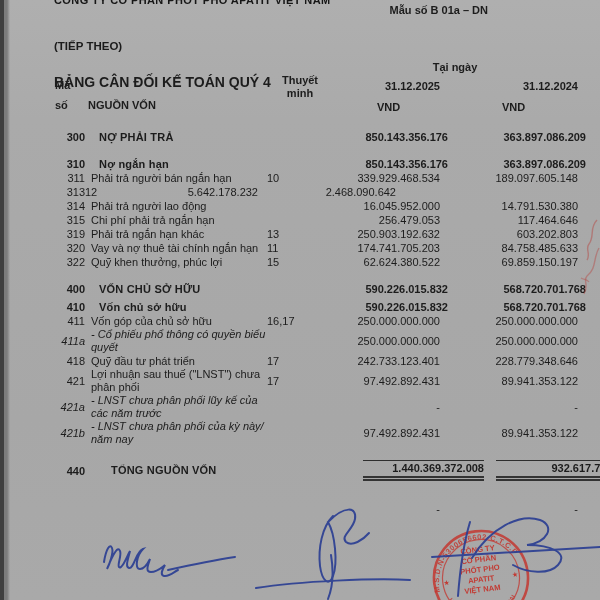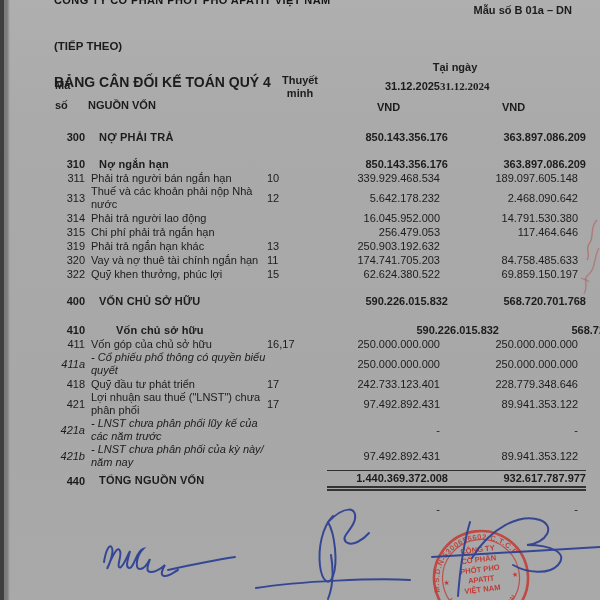--- a/index.html
+++ b/index.html
@@ -5,48 +5,48 @@
   html,body{margin:0;padding:0;}
   body{width:600px;height:600px;overflow:hidden;background:#9e9e9e;
        font-family:"Liberation Sans",sans-serif;}
   .sheet{position:relative;width:600px;height:600px;overflow:hidden;
          background:linear-gradient(180deg,#afafaf 0%,#aaaaaa 20%,#a7a7a7 70%,#a9a9a9 100%);
          color:#1c1c1c;}
   .scan-edge{position:absolute;left:0;top:0;width:10px;height:600px;
          background:linear-gradient(90deg,#3f3f3f 0 4px,#7c7c7c 4px 7px,rgba(160,160,160,0) 10px);}
   .abs{position:absolute;white-space:nowrap;}
   .company{left:54px;top:-6px;font-size:11px;font-weight:bold;letter-spacing:.4px;color:#161616;}
-  .formno{left:0;top:4px;width:572px;text-align:right;font-size:11px;font-weight:bold;}
+  .formno{left:0;top:4px;width:488px;text-align:right;font-size:11px;font-weight:bold;}
   .title{left:54px;top:26px;font-size:14px;font-weight:bold;margin-top:48px;}
   .subtitle{left:54px;top:40px;font-size:11.5px;font-weight:bold;}
   .tai-ngay{left:380px;top:61px;width:150px;text-align:center;font-size:11px;font-weight:bold;}
   .thuyet-minh{left:268px;top:74px;width:64px;text-align:center;font-size:11px;font-weight:bold;
                white-space:normal;line-height:13px;}
   .ma{left:55px;top:79px;font-size:11px;font-weight:bold;}
   .so{left:55px;top:99px;font-size:11px;font-weight:bold;}
   .nguonvon{left:88px;top:99px;font-size:11px;font-weight:bold;}
   .d2025{left:320px;top:80px;width:120px;text-align:right;font-size:11px;font-weight:bold;}
-  .d2024{left:440px;top:80px;width:138px;text-align:left;font-size:11px;font-weight:bold;font-family:Liberation Serif, serif;}
+  .d2024{left:440px;top:80px;width:138px;text-align:right;font-size:11px;font-weight:bold;}
   .vnd1{left:377px;top:101px;font-size:11px;font-weight:bold;}
   .vnd2{left:502px;top:101px;font-size:11px;font-weight:bold;}
 
   .tbl{position:absolute;left:55px;top:124px;width:523px;font-size:11px;line-height:14px;}
   .row{display:flex;align-items:center;}
   .c{display:block;}
   .code{width:30px;text-align:right;flex:none;}
   .label{width:176px;margin-left:6px;flex:none;white-space:normal;line-height:13px;}
   .note{width:52px;text-align:left;flex:none;}
   .v{text-align:right;flex:none;}
   .v1{width:121px;}
   .v2{width:138px;}
   .sec{font-weight:bold;}
   .sec .label{letter-spacing:.2px;padding-left:8px;}
   .ital .label,.ital .code{font-style:italic;}
-  .g6{margin-top:6px;} .g13{margin-top:13px;} .g15{margin-top:15px;gap:17px;}
-  .total{margin-top:1px;}
+  .g6{margin-top:6px;} .g13{margin-top:13px;} .g15{margin-top:4px;}
+  .total{margin-top:14px;gap:12px;}
   .total .v{border-top:1px solid #2e2e2e;border-bottom:5px double #333;padding-bottom:1px;}
   .dash-row{position:absolute;left:55px;top:503px;width:523px;display:flex;font-size:11px;}
   .dash-row .d1{width:385px;text-align:right;}
   .dash-row .d2{width:138px;text-align:right;}
   .ink{position:absolute;left:0;top:500px;}
   .seal-svg{position:absolute;left:425px;top:513px;}
   .squiggle{position:absolute;left:575px;top:218px;}
 </style>
 </head>
 <body>
@@ -86,21 +86,20 @@
       </div>
       <div class="row">
         <span class="c code">311</span>
         <span class="c label">Phải trả người bán ngắn hạn</span>
         <span class="c note">10</span>
         <span class="c v v1">339.929.468.534</span>
         <span class="c v v2">189.097.605.148</span>
       </div>
       <div class="row">
         <span class="c code">313</span>
-        <span class="c label">Thuế và các khoản phải nộp Nhà nước</span>
         <span class="c note">12</span>
         <span class="c v v1">5.642.178.232</span>
         <span class="c v v2">2.468.090.642</span>
       </div>
       <div class="row">
         <span class="c code">314</span>
         <span class="c label">Phải trả người lao động</span>
         <span class="c note"></span>
         <span class="c v v1">16.045.952.000</span>
         <span class="c v v2">14.791.530.380</span>
@@ -110,20 +109,21 @@
         <span class="c label">Chi phí phải trả ngắn hạn</span>
         <span class="c note"></span>
         <span class="c v v1">256.479.053</span>
         <span class="c v v2">117.464.646</span>
       </div>
       <div class="row">
         <span class="c code">319</span>
         <span class="c label">Phải trả ngắn hạn khác</span>
         <span class="c note">13</span>
         <span class="c v v1">250.903.192.632</span>
+        <span class="c v v2">603.202.803</span>
       </div>
       <div class="row">
         <span class="c code">320</span>
         <span class="c label">Vay và nợ thuê tài chính ngắn hạn</span>
         <span class="c note">11</span>
         <span class="c v v1">174.741.705.203</span>
         <span class="c v v2">84.758.485.633</span>
       </div>
       <div class="row">
         <span class="c code">322</span>

